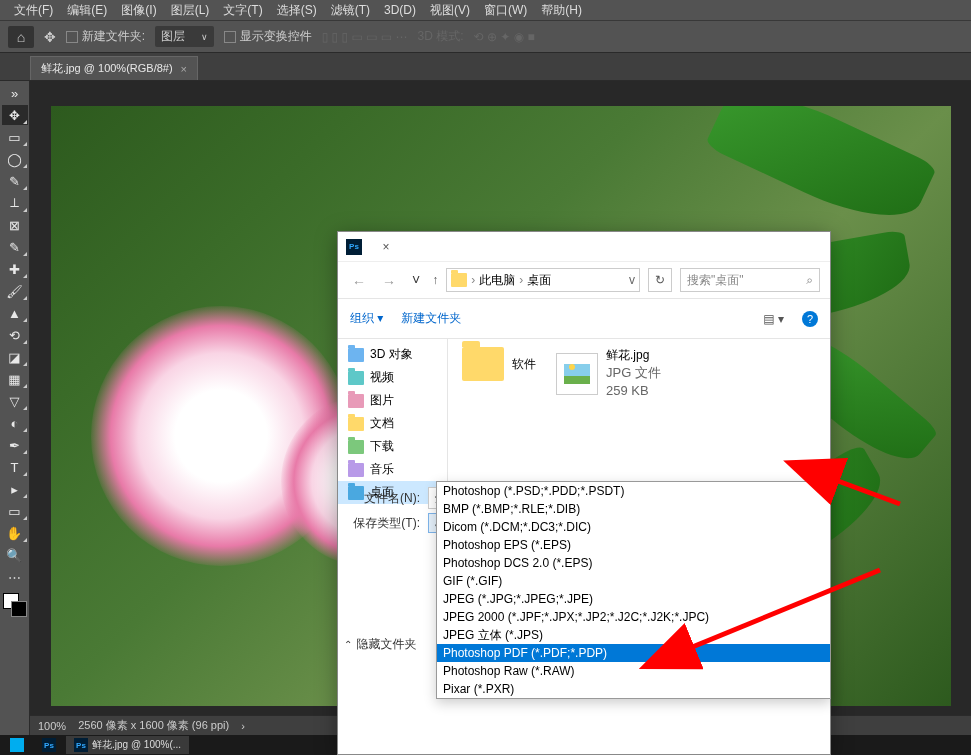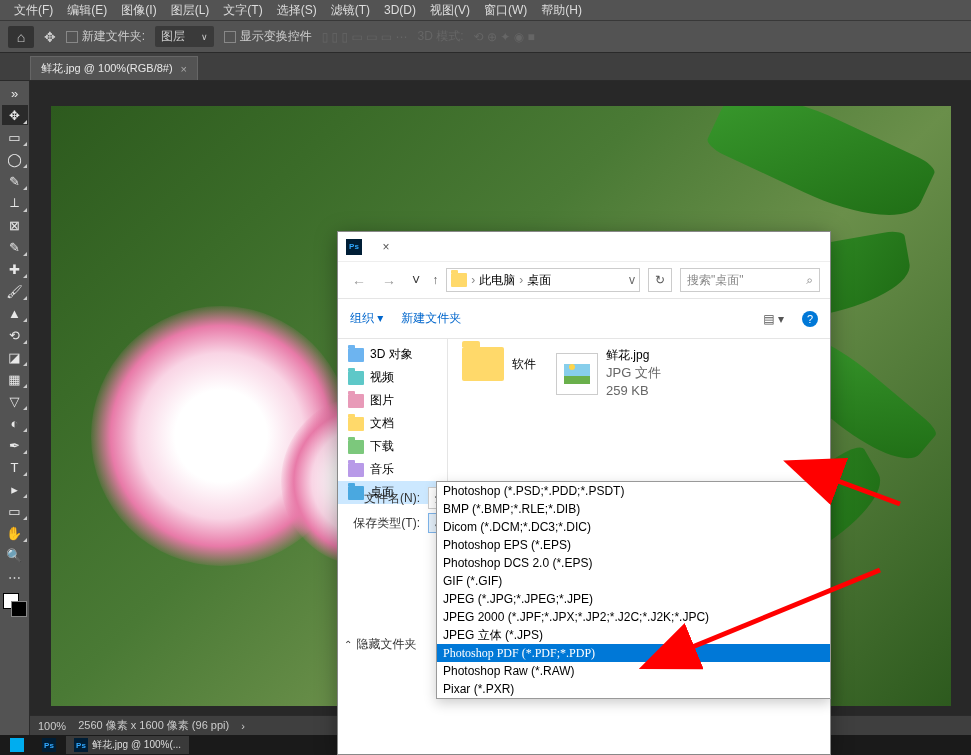--- a/index.html
+++ b/index.html
@@ -108,21 +108,21 @@
   .dlg-fields { padding:6px 12px;}
   .field-row { display:flex; align-items:center; gap:8px; margin-bottom:4px;}
   .field-label { width:70px; text-align:right; color:#333;}
   .field-input { flex:1; height:22px; border:1px solid #ccc; padding:0 6px; display:flex; align-items:center; background:#fff;}
   .field-select { flex:1; height:20px; border:1px solid #7eb4ea; padding:0 6px; display:flex; align-items:center; background:#e5f1fb; position:relative;}
   .field-select .dd { position:absolute; right:4px; color:#555; font-size:9px;}
 
   
   .dropdown { position:absolute; left:436px; top:481px; width:395px; background:#fff; border:1px solid #999; box-shadow:0 4px 12px rgba(0,0,0,0.2); color:#000; font-size:12px; z-index:10;}
   .dd-item { padding:1px 6px; line-height:16px; white-space:nowrap;}
-  .dd-item.hl { background:#0078d7; color:#fff;font-family:Liberation Serif, serif;}
+  .dd-item.hl { background:#0078d7; color:#fff;}
 
   
   .hidefolders { position:absolute; left:344px; top:636px; color:#333; font-size:12px; display:flex; align-items:center; gap:4px; z-index:5;}
   .hidefolders .chev { font-size:10px;}
 
   
   .arrow { position:absolute; pointer-events:none; z-index:20;}
 
 </style>
 </head>

